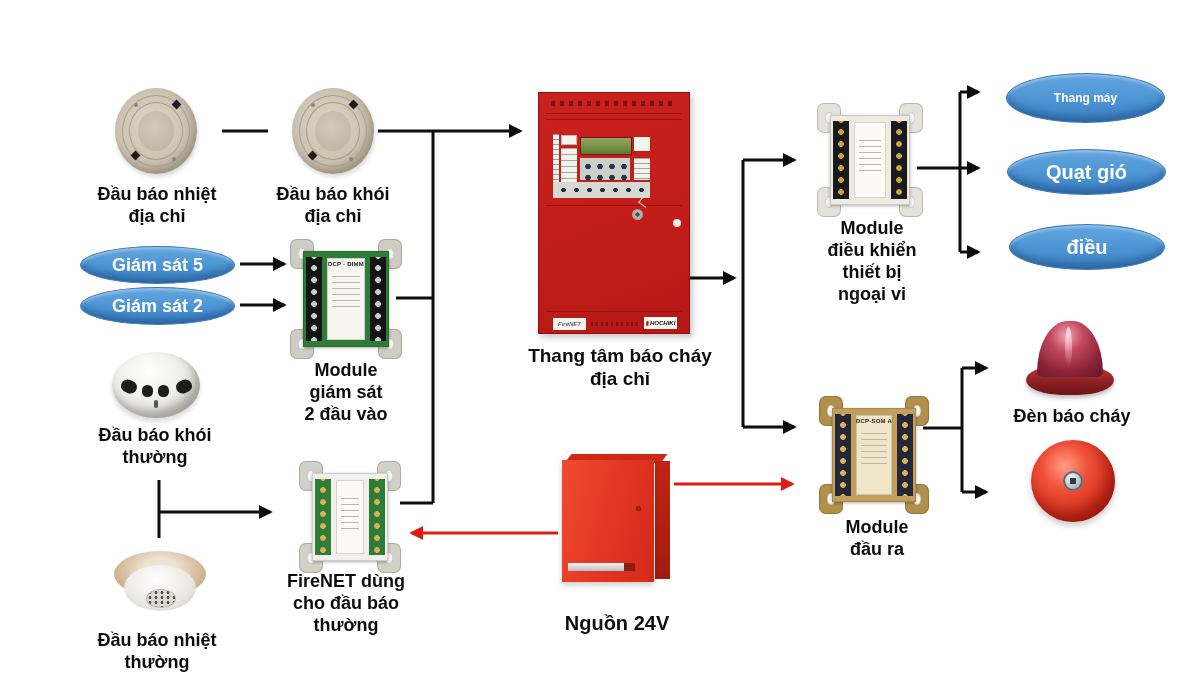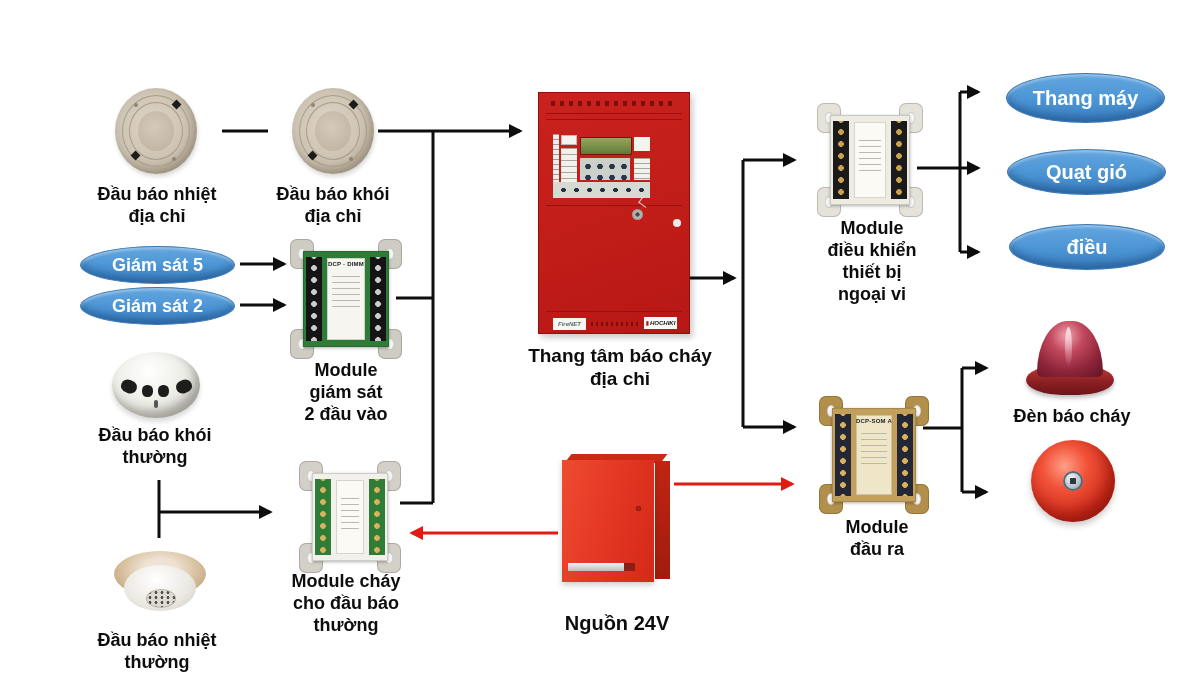--- a/index.html
+++ b/index.html
@@ -291,21 +291,21 @@
     <i class="tab tl"></i>
       <i class="tab tr"></i>
       <i class="tab bl"></i>
       <i class="tab br"></i>
     <div class="mod-body">
         <i class="strip sl"></i>
         <i class="strip sr"></i>
         <div class="mod-label"></div>
       </div>
   </div>
-  <div class="lbl" style="left:346px;top:571px;">Module cháy
+  <div class="lbl" style="left:346px;top:571px;">FireNET dùng
 cho đầu báo
 thường</div>
 
   <div class="power">
     <i class="top"></i>
       <i class="side"></i>
     <i class="front"></i>
     <i class="strip" style="z-index:1;"></i>
       <i class="logo" style="z-index:1;"></i>
       <i class="screw" style="z-index:1;"></i>
@@ -321,21 +321,21 @@
         <i class="strip sl"></i>
         <i class="strip sr"></i>
         <div class="mod-label"></div>
       </div>
   </div>
   <div class="lbl" style="left:872px;top:218px;">Module
 điều khiển
 thiết bị
 ngoại vi</div>
 
-  <div class="oval" style="left:1006px;top:73px;width:157px;height:48px;font-size:20px;align-items:center;">
+  <div class="oval" style="left:1006px;top:73px;width:157px;height:48px;font-size:12px;align-items:center;">
     <span>Thang máy</span>
   </div>
   <div class="oval" style="left:1007px;top:149px;width:157px;height:44px;font-size:20px;">
     <span>Quạt gió</span>
   </div>
   <div class="oval" style="left:1009px;top:224px;width:154px;height:44px;font-size:20px;">
     <span>điều</span>
   </div>
 
   <div class="module m-output" style="left:825px;top:403px;width:98px;height:104px;">

